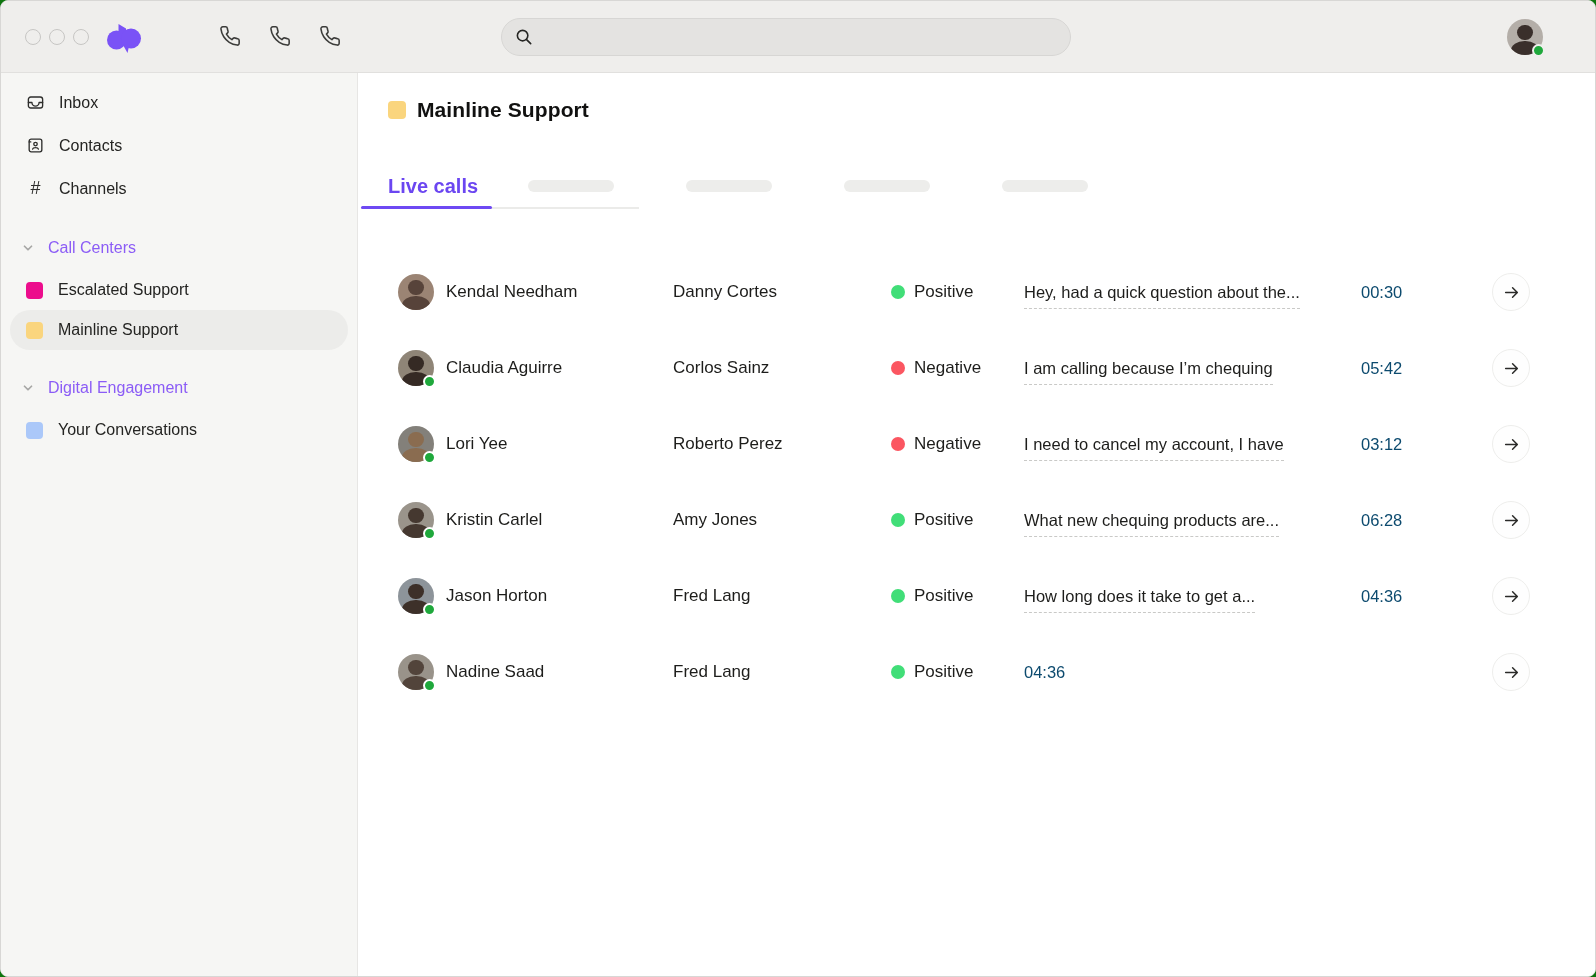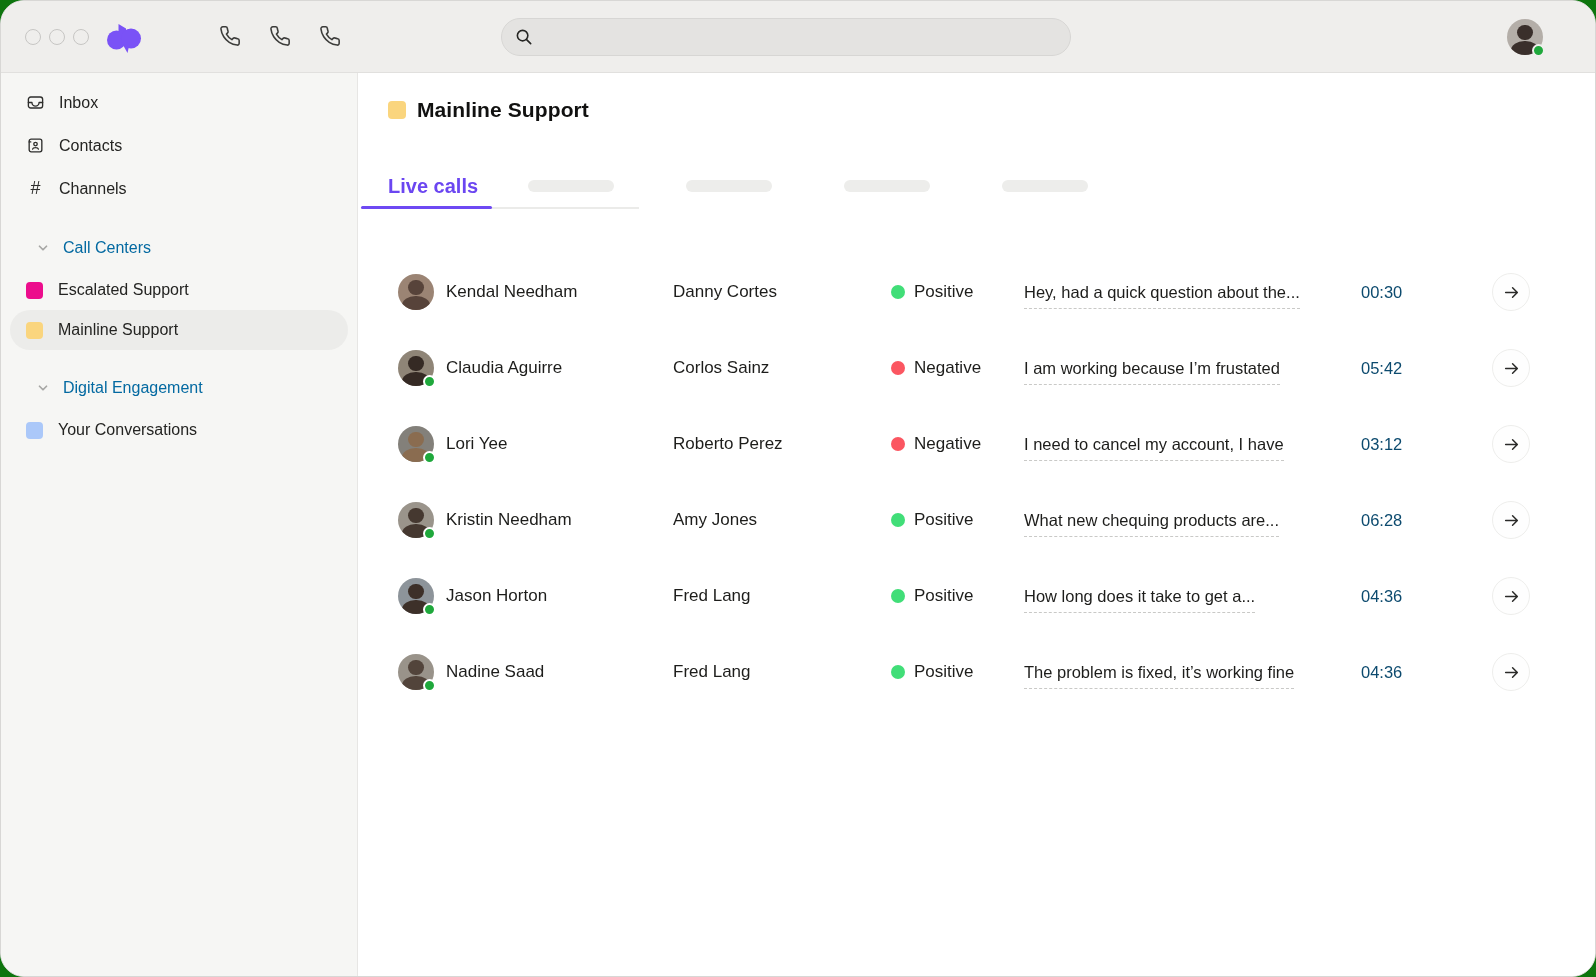--- a/index.html
+++ b/index.html
@@ -5,21 +5,21 @@
   * { box-sizing: border-box; margin: 0; padding: 0; }
   html, body { width: 1596px; height: 977px; overflow: hidden; }
   body {
     background: #0e750e;
     font-family: "Liberation Sans", sans-serif;
     color: #1c1c1a;
     position: relative;
   }
   .window {
     position: absolute; inset: 0;
-    border-radius: 24px;
+    border-radius: 8px;
     overflow: hidden;
     background: #ffffff;
     border: 1px solid #d8d7d5;
   }
   
   .topbar {
     position: absolute; top: 0; left: 0; right: 0; height: 72px;
     background: #efeeec;
     border-bottom: 1px solid #e1e0de;
     display: flex; align-items: center;
@@ -69,21 +69,21 @@
     padding-top: 8px;
   }
   .side-item {
     height: 43px; display: flex; align-items: center; gap: 14px;
     padding-left: 25px; font-size: 16px; color: #242422; cursor: pointer;
   }
   .side-item svg { width: 19px; height: 19px; stroke: #2e2e2c; fill: none; stroke-width: 1.7; stroke-linecap: round; stroke-linejoin: round; flex: 0 0 auto; }
   .hash-glyph { width: 19px; text-align: center; font-size: 18px; font-weight: 500; color: #2e2e2c; flex: 0 0 auto; }
   .section-head {
     margin-top: 16px; height: 44px; display: flex; align-items: center; gap: 13px;
-    padding-left: 25px; font-size: 16px; color: #0369a1; cursor: pointer; margin-left: 8px;
+    padding-left: 18px; font-size: 16px; color: #8b5cf6; cursor: pointer;
   }
   .section-head svg { width: 14px; height: 14px; stroke: #a7a7a5; fill: none; stroke-width: 2; stroke-linecap: round; stroke-linejoin: round; margin-left: 2px; }
   .center-item {
     height: 40px; display: flex; align-items: center; gap: 15px;
     margin: 0 9px; padding-left: 16px; border-radius: 20px;
     font-size: 16px; color: #242422; cursor: pointer; text-align: center;
   }
   .center-item.selected { background: #ececea; }
   .swatch { width: 17px; height: 17px; border-radius: 4px; flex: 0 0 auto; }
   
@@ -265,21 +265,21 @@
     <div class="avatar" style="--av-bg: #8f8577; --av-fg: #352a24;">
       <span class="photo"></span>
       <span class="presence"></span>
     </div>
     <div class="cell-text">Claudia Aguirre</div>
     <div class="cell-text">Corlos Sainz</div>
     <div class="sentiment">
       <span class="sentiment-dot" style="background: rgb(251, 86, 97);"></span>
       <span class="cell-text">Negative</span>
     </div>
-    <div><span class="snippet">I am working because I’m frustated</span></div>
+    <div><span class="snippet">I am calling because I’m chequing</span></div>
     <div class="duration">05:42</div>
     <button class="row-arrow">
       <svg viewBox="0 0 16 16">
         <path d="M2.5 8h10.5M9 3.5 13.5 8 9 12.5"></path>
       </svg>
     </button>
   </div>
         <div class="call-row">
     <div class="avatar" style="--av-bg: #83807a; --av-fg: #8a6c50;">
       <span class="photo"></span>
@@ -297,21 +297,21 @@
       <svg viewBox="0 0 16 16">
         <path d="M2.5 8h10.5M9 3.5 13.5 8 9 12.5"></path>
       </svg>
     </button>
   </div>
         <div class="call-row">
     <div class="avatar" style="--av-bg: #9a948b; --av-fg: #453830;">
       <span class="photo"></span>
       <span class="presence"></span>
     </div>
-    <div class="cell-text">Kristin Needham</div>
+    <div class="cell-text">Kristin Carlel</div>
     <div class="cell-text">Amy Jones</div>
     <div class="sentiment">
       <span class="sentiment-dot" style="background: rgb(65, 222, 120);"></span>
       <span class="cell-text">Positive</span>
     </div>
     <div><span class="snippet">What new chequing products are...</span></div>
     <div class="duration">06:28</div>
     <button class="row-arrow">
       <svg viewBox="0 0 16 16">
         <path d="M2.5 8h10.5M9 3.5 13.5 8 9 12.5"></path>
@@ -341,21 +341,20 @@
     <div class="avatar" style="--av-bg: #99938a; --av-fg: #52443b;">
       <span class="photo"></span>
       <span class="presence"></span>
     </div>
     <div class="cell-text">Nadine Saad</div>
     <div class="cell-text">Fred Lang</div>
     <div class="sentiment">
       <span class="sentiment-dot" style="background: rgb(65, 222, 120);"></span>
       <span class="cell-text">Positive</span>
     </div>
-    <div><span class="snippet">The problem is fixed, it’s working fine</span></div>
     <div class="duration">04:36</div>
     <button class="row-arrow">
       <svg viewBox="0 0 16 16">
         <path d="M2.5 8h10.5M9 3.5 13.5 8 9 12.5"></path>
       </svg>
     </button>
   </div>
       </div>
   </main>
 

